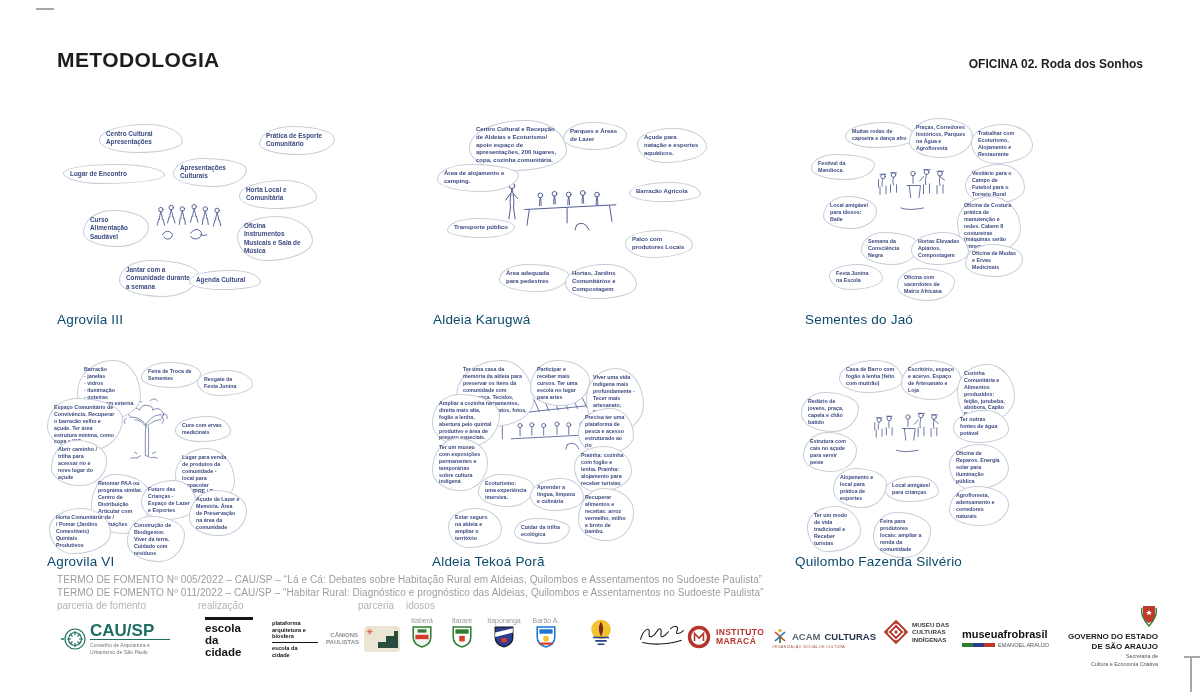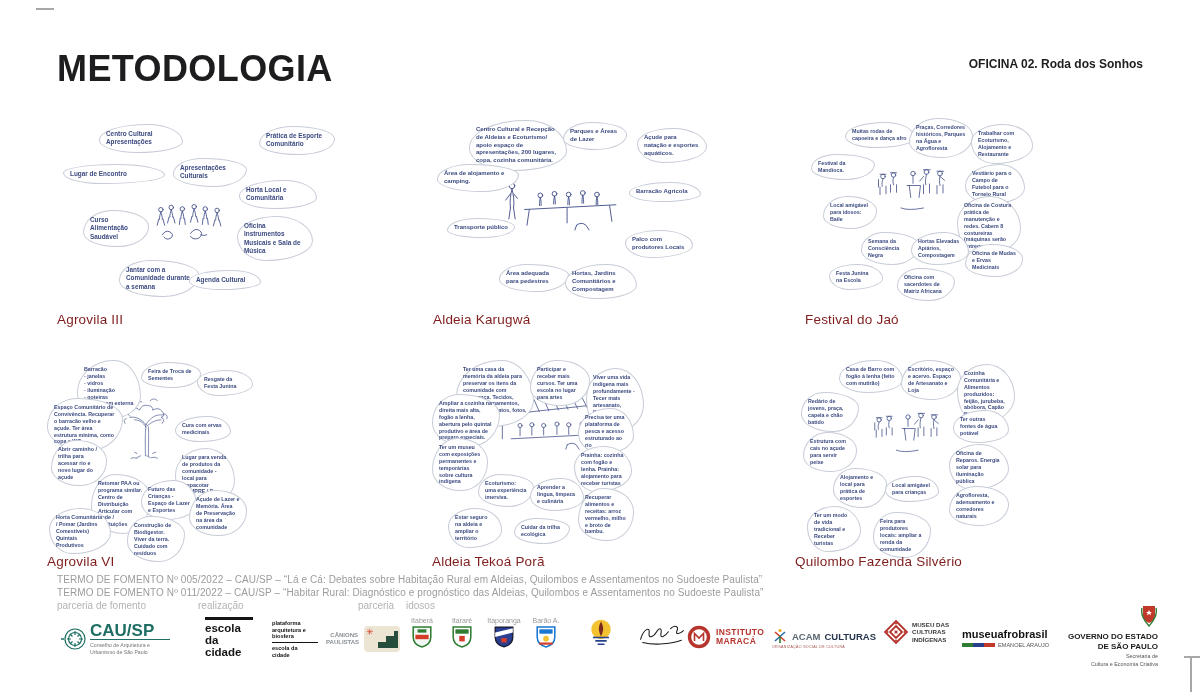--- a/index.html
+++ b/index.html
@@ -1,30 +1,30 @@
 <!DOCTYPE html>
 <html><head>
 <meta charset="utf-8">
 <style>
   html,body{margin:0;padding:0;}
   body{
     width:1200px;height:697px;position:relative;overflow:hidden;
     background:#ffffff;font-family:"Liberation Sans", sans-serif;
   }
-  .page-title{position:absolute;left:57px;top:48px;font-size:36px;font-weight:800;
+  .page-title{position:absolute;left:57px;top:48px;font-size:21px;font-weight:800;
     letter-spacing:.4px;color:#1d1d1f;}
   .workshop-title{position:absolute;right:57px;top:57px;font-size:12px;font-weight:700;color:#1d1d1f;}
   .cluster{position:absolute;width:335px;height:212px;}
   .bubble{position:absolute;border:1px solid #c7ccd7;color:#3b4a80;font-weight:700;
     padding:5px 6px;line-height:1.3;white-space:pre-line;background:#fff;}
   .r0{border-radius:58% 42% 55% 45%/55% 62% 40% 45%;}
   .r1{border-radius:45% 55% 48% 52%/62% 45% 55% 40%;}
   .r2{border-radius:52% 48% 62% 38%/45% 55% 45% 55%;}
   .r3{border-radius:40% 60% 45% 55%/55% 40% 62% 45%;}
-  .cluster-label{position:absolute;top:194px;font-size:13.5px;color:#7f1d1d;letter-spacing:.2px;}
+  .cluster-label{position:absolute;top:194px;font-size:13.5px;color:#0c4a6e;letter-spacing:.2px;}
   .sketch{position:absolute;}
   .termo{position:absolute;left:57px;font-size:10px;color:#9c9c9c;letter-spacing:.1px;}
   .cat-label{position:absolute;top:600px;font-size:10px;color:#b3b3b3;}
   .logo{position:absolute;}
   .cau-main{font-size:17px;font-weight:800;color:#1e6e64;border-bottom:1.5px solid #1e6e64;line-height:1;}
   .cau-sub{font-size:5.2px;color:#777;margin-top:2px;width:80px;line-height:1.3;}
   .escola{width:48px;border-top:3px solid #141414;padding-top:2px;
     font-size:11.5px;font-weight:800;color:#141414;line-height:1.05;}
   .plata-top{width:46px;font-size:5.6px;font-weight:800;color:#141414;line-height:1.2;
     border-bottom:1.5px solid #141414;padding-bottom:2px;}
@@ -183,21 +183,21 @@
       <div class="bubble r2" style="left: 166px; top: 6px; width: 48px; font-size: 5.3px;">Trabalhar com Ecoturismo, Alojamento e Restaurante</div>
       <div class="bubble r3" style="left: 6px; top: 36px; width: 50px; font-size: 5.3px;">Festival da Mandioca.</div>
       <div class="bubble r0" style="left: 160px; top: 46px; width: 46px; font-size: 5.3px;">Vestiário para o Campo de Futebol para o Torneio Rural</div>
       <div class="bubble r1" style="left: 18px; top: 78px; width: 40px; font-size: 5.3px;">Local amigável para idosos: Baile</div>
       <div class="bubble r2" style="left: 152px; top: 78px; width: 50px; font-size: 5.3px;">Oficina de Costura prática de manutenção e redes. Cabem 8 costureiras (máquinas serão entregues)</div>
       <div class="bubble r3" style="left: 56px; top: 114px; width: 44px; font-size: 5.3px;">Semana da Consciência Negra</div>
       <div class="bubble r0" style="left: 106px; top: 114px; width: 44px; font-size: 5.3px;">Hortas Elevadas Apiários, Compostagem</div>
       <div class="bubble r1" style="left: 160px; top: 126px; width: 44px; font-size: 5.3px;">Oficina de Mudas e Ervas Medicinais</div>
       <div class="bubble r2" style="left: 24px; top: 146px; width: 40px; font-size: 5.3px;">Festa Junina na Escola</div>
       <div class="bubble r3" style="left: 92px; top: 150px; width: 44px; font-size: 5.3px;">Oficina com sacerdotes de Matriz Africana</div>
-      <div class="cluster-label" style="left: 0px;">Festival do Jaó</div>
+      <div class="cluster-label" style="left: 0px;">Sementes do Jaó</div>
     </div>
     <div class="cluster" style="left: 47px; top: 360px;">
       <svg class="sketch" width="54" height="78" style="left: 72px; top: 28px;">
         <use href="#sk-tree"></use>
       </svg>
       <div class="bubble r0" style="left: 30px; top: 0px; width: 50px; font-size: 5.3px;">Barracão
 - janelas
 - vidros
 - iluminação
 - goteiras
@@ -392,16 +392,16 @@
   </div>
 </div>
 
 <div class="logo gov" style="left:1048px;top:604px">
   <svg width="18" height="24" viewBox="0 0 18 24">
     <path d="M3 2h12v9q0 6-6 8q-6-2-6-8z" fill="#c0392b"></path>
     <path d="M2 4q-2 8 7 18q9-10 7-18" fill="none" stroke="#2e7d32" stroke-width="1.4"></path>
     <path d="M9 6l1 2h2l-1.6 1.3l.6 2L9 10l-2 1.3l.6-2L6 8h2z" fill="#ffffff"></path>
   </svg>
   <div class="gov-l">GOVERNO DO ESTADO</div>
-  <div class="gov-l">DE SÃO PAULO</div>
+  <div class="gov-l">DE SÃO ARAUJO</div>
   <div class="gov-s">Secretaria de</div>
   <div class="gov-s">Cultura e Economia Criativa</div>
 </div>
 
 </body></html>

